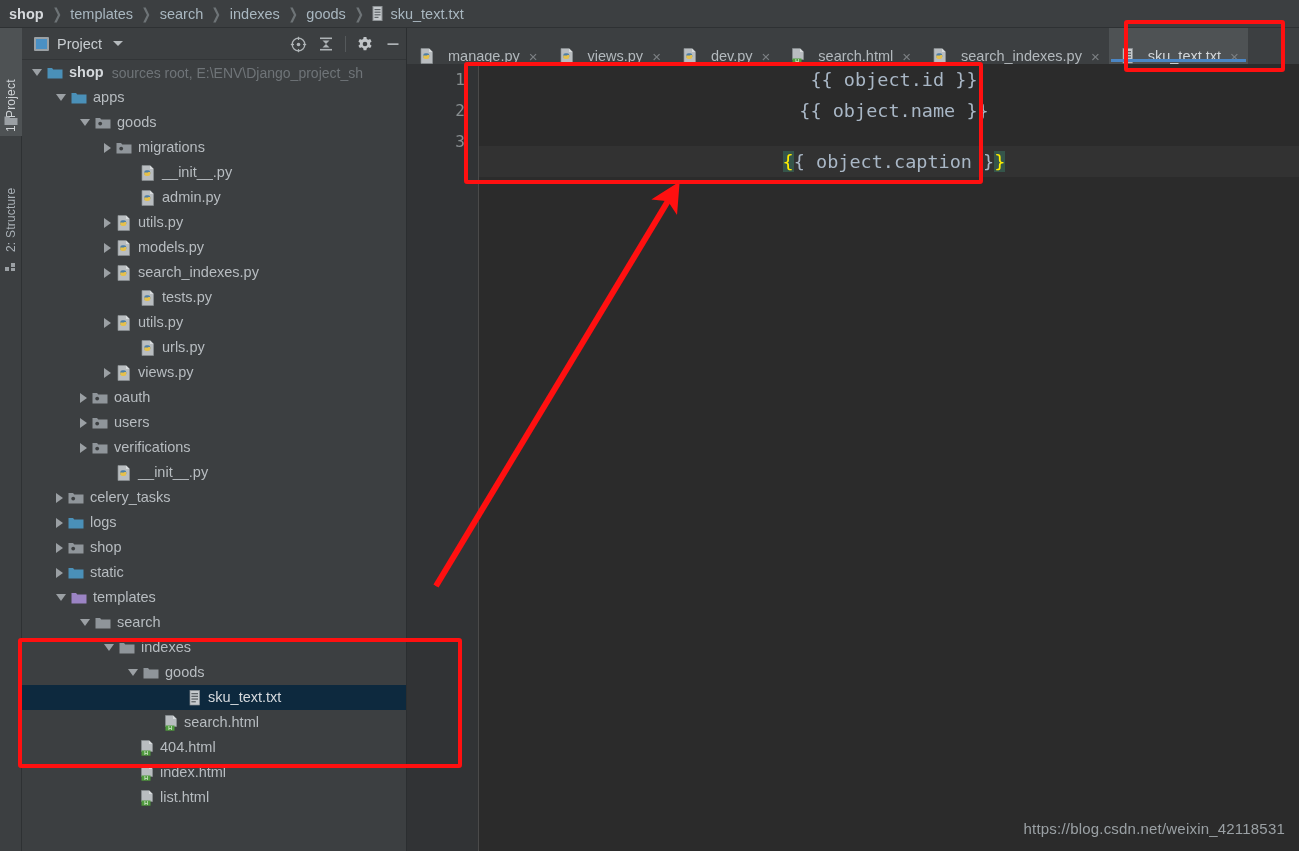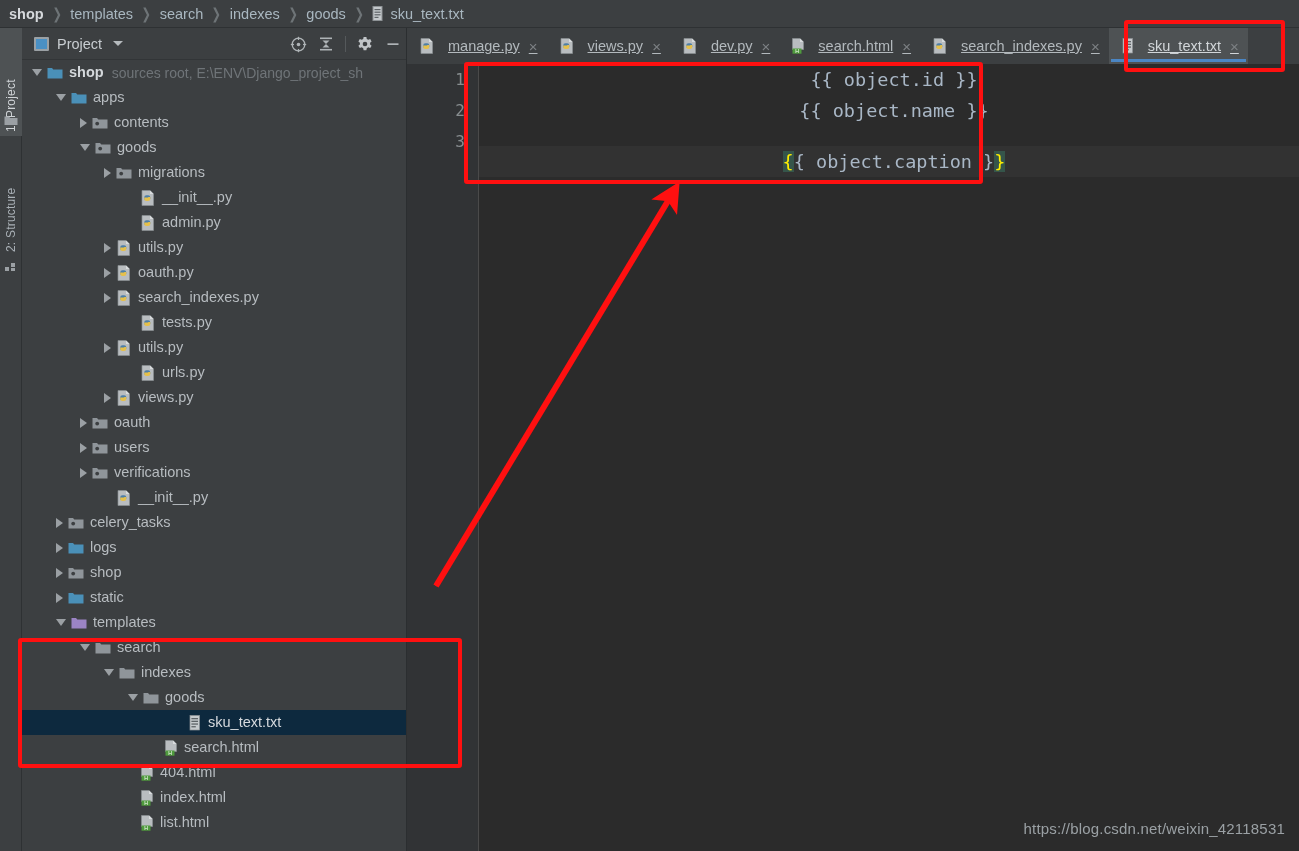--- a/index.html
+++ b/index.html
@@ -113,24 +113,23 @@
     position: absolute; left: 406px; top: 28px; width: 1px; height: 823px;
     background: #2b2e30;
   }
 
   
   .tabbar {
     position: absolute; left: 407px; top: 28px; width: 892px; height: 36px;
     background: #3c3f41; display: flex; align-items: stretch;
   }
   .tab {
-    display: flex; align-items: center; gap: 7px;
+    display: flex; align-items: flex-end; gap: 7px;
     padding: 0 9px 0 12px; font-size: 14.5px; color: #b3b9bd;
     position: relative;
-    text-decoration: underline;
   }
   .tab.active { background: #4e5254; color: #d2d6d9; }
   .tab.active::after {
     content: ""; position: absolute; left: 2px; right: 2px; bottom: 2px;
     height: 3px; background: #4b86c4;
   }
   .tab-close {
     color: #7d8184; font-size: 15px; line-height: 1; margin-left: 2px;
   }
 
@@ -274,43 +273,34 @@
         <div class="row">
           <span style="width:34px;flex:0 0 auto"></span>
           <span class="arrow open"></span>
           <svg class="ic" width="16" height="14" viewBox="0 0 16 14">
             <path d="M0.5 2 L5 2 L6.3 3.6 L15.5 3.6 L15.5 12.5 L0.5 12.5 Z" fill="#4a90b8"></path>
           </svg>
           <span class="label">apps</span>
         </div>
         <div class="row">
           <span style="width:58px;flex:0 0 auto"></span>
-          <span class="arrow closed"></span>
+          <span class="arrow open"></span>
           <svg class="ic" width="16" height="14" viewBox="0 0 16 14">
             <path d="M0.5 2 L5 2 L6.3 3.6 L15.5 3.6 L15.5 12.5 L0.5 12.5 Z" fill="#8f959a"></path>
             <circle cx="5.2" cy="7.6" r="1.9" fill="#3c3f41"></circle>
           </svg>
-          <span class="label">contents</span>
-        </div>
-        <div class="row">
-          <span style="width:58px;flex:0 0 auto"></span>
-          <span class="arrow open"></span>
+          <span class="label">goods</span>
+        </div>
+        <div class="row">
+          <span style="width:82px;flex:0 0 auto"></span>
+          <span class="arrow closed"></span>
           <svg class="ic" width="16" height="14" viewBox="0 0 16 14">
             <path d="M0.5 2 L5 2 L6.3 3.6 L15.5 3.6 L15.5 12.5 L0.5 12.5 Z" fill="#8f959a"></path>
             <circle cx="5.2" cy="7.6" r="1.9" fill="#3c3f41"></circle>
           </svg>
-          <span class="label">goods</span>
-        </div>
-        <div class="row">
-          <span style="width:82px;flex:0 0 auto"></span>
-          <span class="arrow closed"></span>
-          <svg class="ic" width="16" height="14" viewBox="0 0 16 14">
-            <path d="M0.5 2 L5 2 L6.3 3.6 L15.5 3.6 L15.5 12.5 L0.5 12.5 Z" fill="#8f959a"></path>
-            <circle cx="5.2" cy="7.6" r="1.9" fill="#3c3f41"></circle>
-          </svg>
           <span class="label">migrations</span>
         </div>
         <div class="row">
           <span style="width:106px;flex:0 0 auto"></span>
           <span class="arrow none"></span>
           <svg class="ic" width="16" height="16" viewBox="0 0 16 16">
             <path d="M2 0.5 L10 0.5 L13.5 4 L13.5 15.5 L2 15.5 Z" fill="#b9bdc0" stroke="#8a8f92" stroke-width="0.7"></path>
             <path d="M10 0.5 L13.5 4 L10 4 Z" fill="#d9dcde"></path>
             <path d="M4.2 7.4 q0-2.1 2.3-2.1 h1.6 q2.2 0 2.2 2.1 v1.3 h-4 v0.7 h-2.1 z" fill="#4d7fa8"></path>
             <path d="M10.3 8.9 q0 2.1-2.3 2.1 h-1.6 q-2.2 0-2.2-2.1 v-1.3 h4 v-0.7 h2.1 z" fill="#e5c04c"></path>
@@ -341,21 +331,21 @@
         </div>
         <div class="row">
           <span style="width:82px;flex:0 0 auto"></span>
           <span class="arrow closed"></span>
           <svg class="ic" width="16" height="16" viewBox="0 0 16 16">
             <path d="M2 0.5 L10 0.5 L13.5 4 L13.5 15.5 L2 15.5 Z" fill="#b9bdc0" stroke="#8a8f92" stroke-width="0.7"></path>
             <path d="M10 0.5 L13.5 4 L10 4 Z" fill="#d9dcde"></path>
             <path d="M4.2 7.4 q0-2.1 2.3-2.1 h1.6 q2.2 0 2.2 2.1 v1.3 h-4 v0.7 h-2.1 z" fill="#4d7fa8"></path>
             <path d="M10.3 8.9 q0 2.1-2.3 2.1 h-1.6 q-2.2 0-2.2-2.1 v-1.3 h4 v-0.7 h2.1 z" fill="#e5c04c"></path>
           </svg>
-          <span class="label">oauth.py</span>
+          <span class="label">models.py</span>
         </div>
         <div class="row">
           <span style="width:82px;flex:0 0 auto"></span>
           <span class="arrow closed"></span>
           <svg class="ic" width="16" height="16" viewBox="0 0 16 16">
             <path d="M2 0.5 L10 0.5 L13.5 4 L13.5 15.5 L2 15.5 Z" fill="#b9bdc0" stroke="#8a8f92" stroke-width="0.7"></path>
             <path d="M10 0.5 L13.5 4 L10 4 Z" fill="#d9dcde"></path>
             <path d="M4.2 7.4 q0-2.1 2.3-2.1 h1.6 q2.2 0 2.2 2.1 v1.3 h-4 v0.7 h-2.1 z" fill="#4d7fa8"></path>
             <path d="M10.3 8.9 q0 2.1-2.3 2.1 h-1.6 q-2.2 0-2.2-2.1 v-1.3 h4 v-0.7 h2.1 z" fill="#e5c04c"></path>
           </svg>

